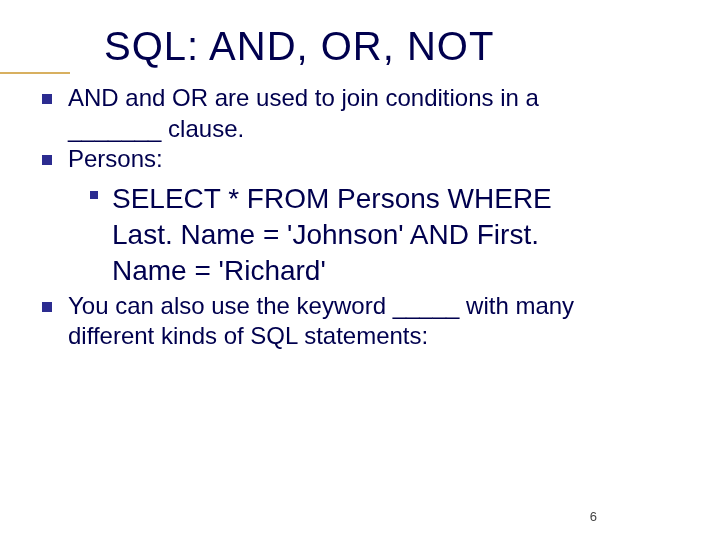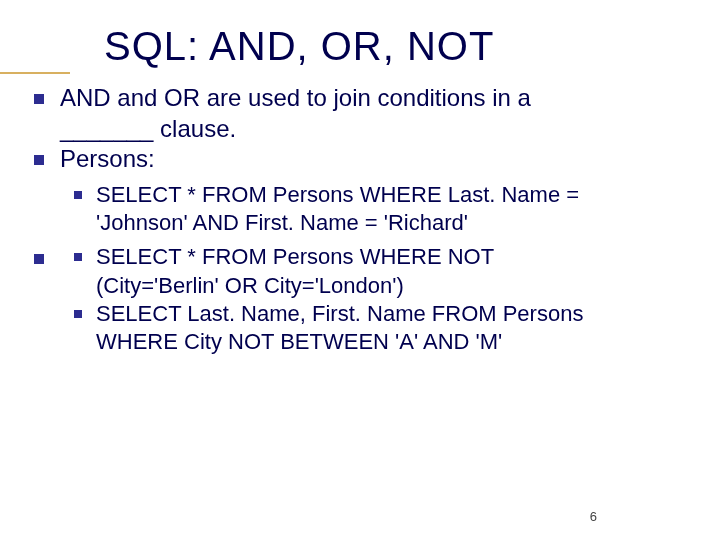--- a/index.html
+++ b/index.html
@@ -1,24 +1,24 @@
 <!DOCTYPE html>
 <html><head>
 <meta charset="utf-8">
 <style>
   html,body{margin:0;padding:0;width:720px;height:540px;background:#fff;font-family:Verdana,Geneva,sans-serif;color:#00004e;overflow:hidden}
   .slide{box-sizing:border-box;width:623px;height:540px;padding:10px 10px 24px 20px;position:relative}
   .title{font-size:40px;font-weight:400;margin:14px 0 8px 84px;letter-spacing:1px}
   .title-underline{position:absolute;left:0;top:72px;width:70px;border-bottom:2px solid #d8b060}
-  ul{list-style:none;margin:0;padding:0}
+  ul{list-style:none;margin:8px;padding:0}
   .lvl1{margin-top:14px}
   .lvl1>li{position:relative;padding-left:40px;font-size:24px;line-height:1.28;margin-bottom:0px}
   .lvl1>li::before{content:"";position:absolute;left:14px;top:11px;width:10px;height:10px;background:#2c2c90}
   .lvl2{margin-top:6px;margin-bottom:2px}
-  .lvl2>li{position:relative;padding-left:36px;font-size:22px;line-height:1.28;margin-bottom:0px}
+  .lvl2>li{position:relative;padding-left:36px;font-size:28px;line-height:1.28;margin-bottom:0px}
   .lvl2>li::before{content:"";position:absolute;left:14px;top:10px;width:8px;height:8px;background:#2c2c90}
   .pagenum{position:absolute;right:26px;bottom:16px;font-size:13px;color:#444}
 </style>
 </head>
 <body>
 
 <div class="slide">
   <div class="title-underline"></div>
   <div class="title">SQL: AND, OR, NOT</div>
 
@@ -28,25 +28,18 @@
     </li>
     <li>
       <span>Persons:</span>
       <ul class="lvl2">
         <li>
           <span>SELECT * FROM Persons WHERE Last. Name = 'Johnson' AND First. Name = 'Richard'</span>
         </li>
       </ul>
     </li>
     <li>
-      <ul class="lvl2">
-        <li>
-          <span>SELECT * FROM Persons WHERE NOT (City='Berlin' OR City='London')</span>
-        </li>
-        <li>
-          <span>SELECT Last. Name, First. Name FROM Persons WHERE City NOT BETWEEN 'A' AND 'M'</span>
-        </li>
-      </ul>
+      <span>You can also use the keyword _____ with many different kinds of SQL statements:</span>
     </li>
   </ul>
 
   <div class="pagenum">6</div>
 </div>
 
 </body></html>

